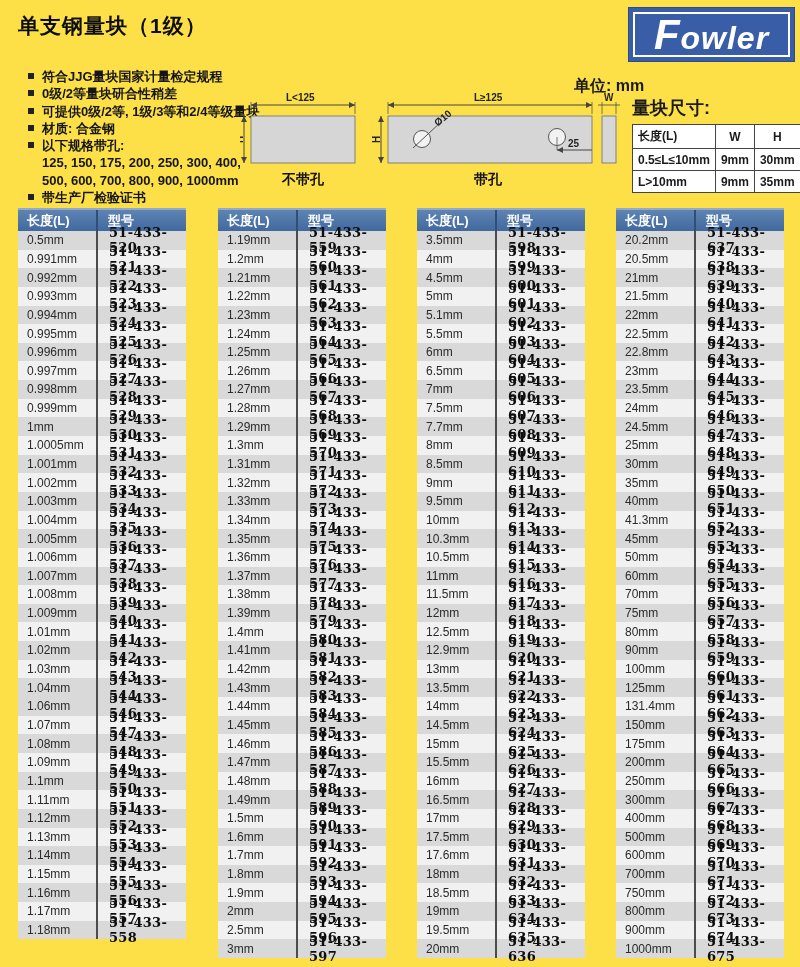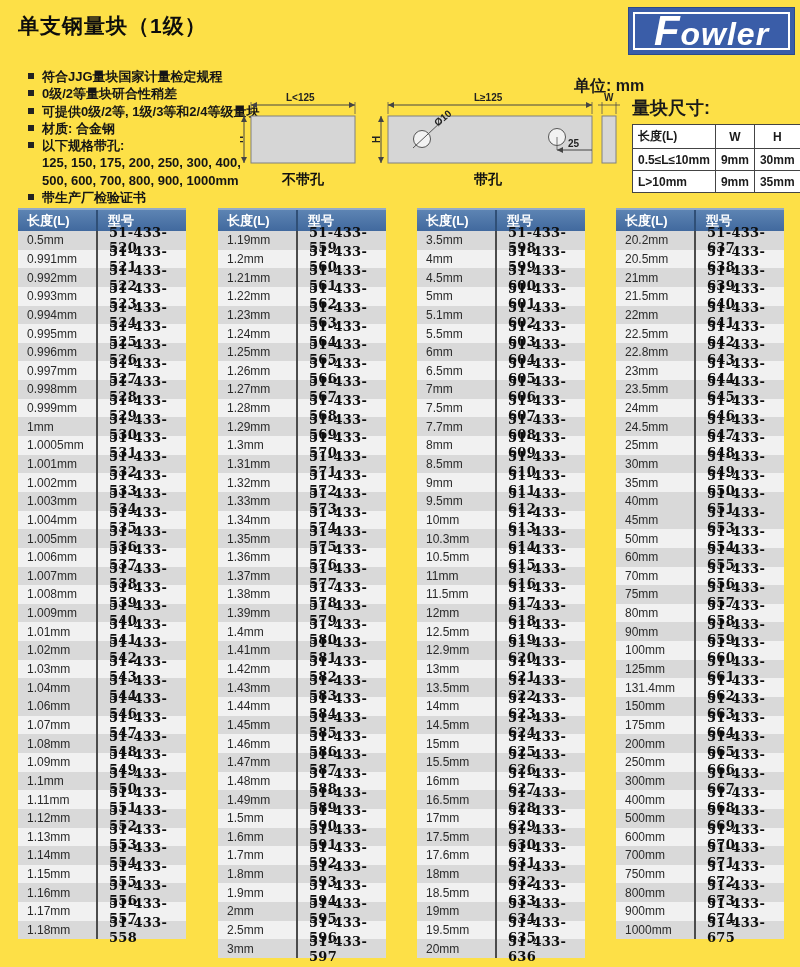--- a/index.html
+++ b/index.html
@@ -12,21 +12,21 @@
   .page{position:absolute;inset:0;background:#fde047;overflow:hidden;}
 
   
   .title{
     position:absolute;left:18px;top:12px;
     font-size:21px;font-weight:bold;color:#0d0d0d;letter-spacing:1px;
   }
 
   
   .logo{
-    position:absolute;left:628px;top:7px;width:167px;height:48px;
+    position:absolute;left:628px;top:7px;width:167px;height:55px;
     background:#3a5da8;border:1px solid #2c4a8c;box-sizing:border-box;
   }
   .logo-inner{
     position:absolute;inset:4px;border:2px solid #ffffff;
     display:flex;align-items:center;justify-content:center;
   }
   .logo-text{
     display:block;color:#fff;font-style:italic;font-weight:bold;
     font-size:32px;letter-spacing:1px;line-height:1;
   }
@@ -733,20 +733,24 @@
             <span class="model">51-433-649</span>
           </div>
           <div class="spec-row even">
             <span class="len">35mm</span>
             <span class="model">51-433-650</span>
           </div>
           <div class="spec-row odd">
             <span class="len">40mm</span>
             <span class="model">51-433-651</span>
           </div>
+          <div class="spec-row even">
+            <span class="len">41.3mm</span>
+            <span class="model">51-433-652</span>
+          </div>
           <div class="spec-row odd">
             <span class="len">45mm</span>
             <span class="model">51-433-653</span>
           </div>
           <div class="spec-row even">
             <span class="len">50mm</span>
             <span class="model">51-433-654</span>
           </div>
           <div class="spec-row odd">
             <span class="len">60mm</span>

